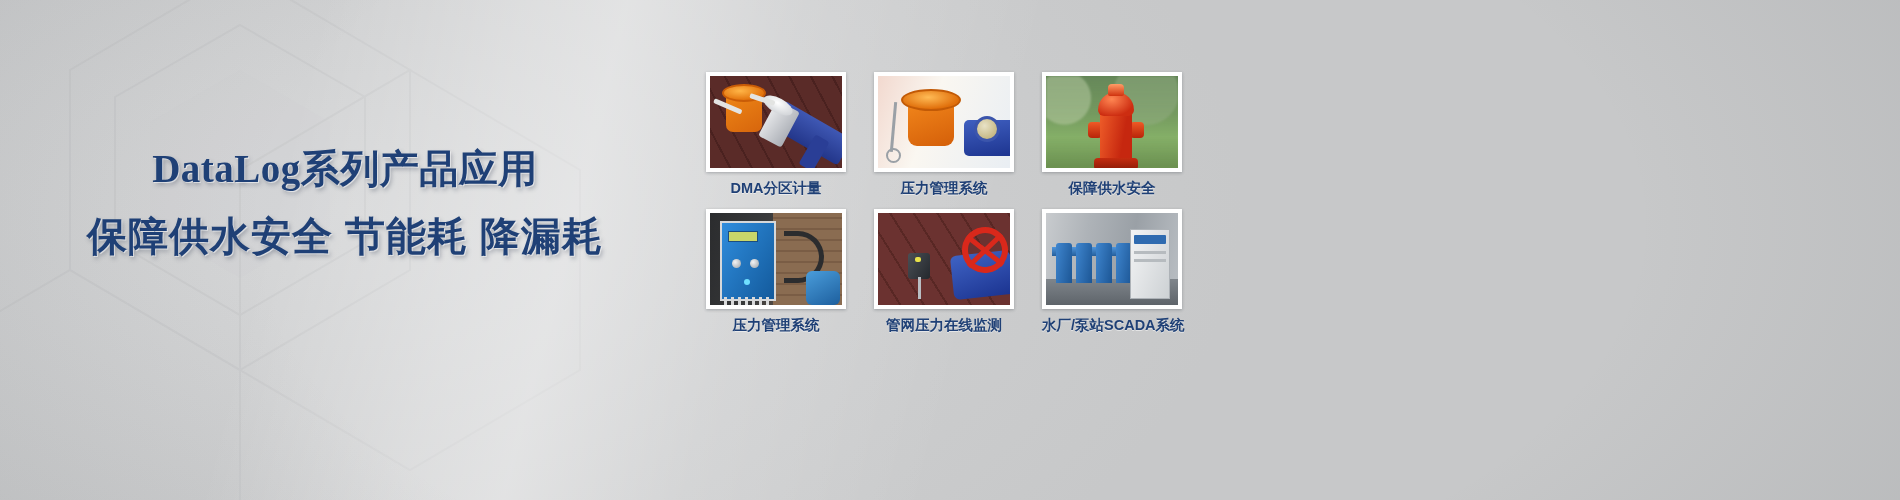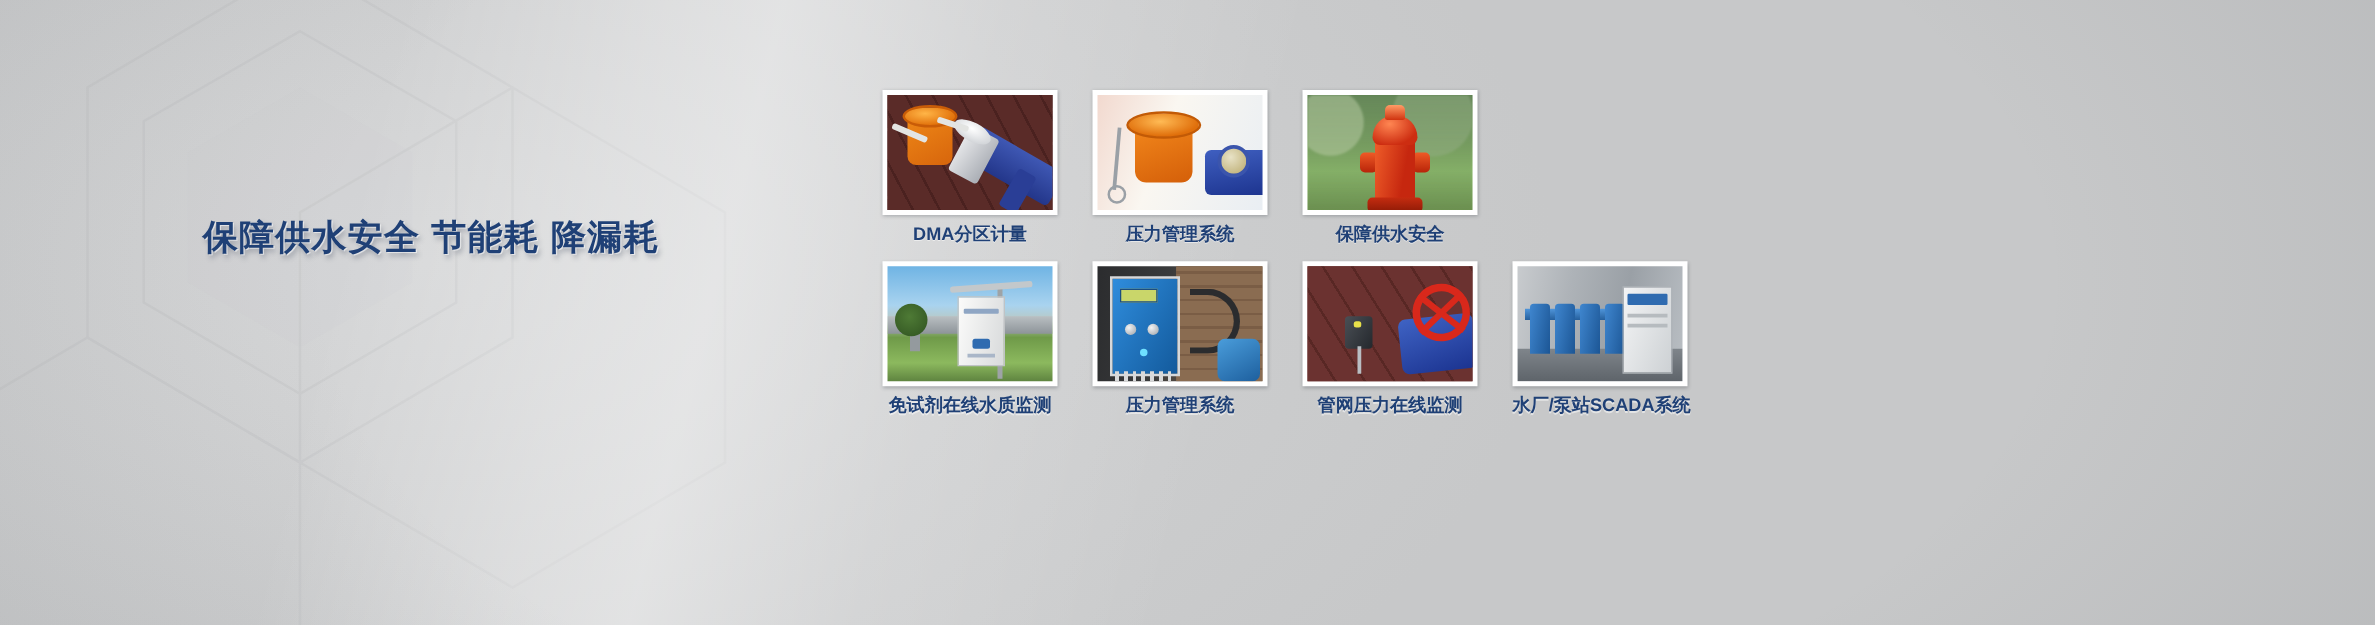--- a/index.html
+++ b/index.html
@@ -72,21 +72,21 @@
     text-shadow:
       1px 1px 0 rgba(255,255,255,0.55),
       2px 3px 4px rgba(60,70,90,0.35);
   }
   #headline-line-1 {
     font-family: "Liberation Serif", "DejaVu Serif", serif;
     font-size: 39px;
     line-height: 46px;
   }
   #headline-line-2 {
-    font-size: 28px;
+    font-size: 40px;
     line-height: 48px;
     margin-top: 20px;
     letter-spacing: 1px;
   }
 
   
   #product-grid {
     position: absolute;
     left: 706px;
     top: 72px;
@@ -475,20 +475,21 @@
       <g fill="#c3c4c6" opacity="0.20">
         <polygon points="300,140 390,192 390,296 300,348 210,296 210,192"></polygon>
       </g>
     </svg>
   </div>
 
   <div id="light-sweep"></div>
   <div id="vignette"></div>
 
   <div id="headline">
+    <div class="headline-line" id="headline-line-1">DataLog系列产品应用</div>
     <div class="headline-line" id="headline-line-2">保障供水安全 节能耗 降漏耗</div>
   </div>
 
   <div id="product-grid">
 
     <div class="grid-row">
 
       <div class="product-card">
         <div class="thumb">
           <div class="thumb-inner sc-dma">
@@ -532,36 +533,20 @@
             <div class="base"></div>
           </div>
         </div>
         <div class="product-caption">保障供水安全</div>
       </div>
 
     </div>
 
     <div class="grid-row">
 
-      <div class="product-card">
-        <div class="thumb">
-          <div class="thumb-inner sc-wq">
-            <div class="overpass"></div>
-            <div class="overpass-leg"></div>
-            <div class="tree"></div>
-            <div class="post"></div>
-            <div class="arm"></div>
-            <div class="cabinet"></div>
-            <div class="cab-text"></div>
-            <div class="cab-logo"></div>
-            <div class="cab-foot"></div>
-          </div>
-        </div>
-        <div class="product-caption">免试剂在线水质监测</div>
-      </div>
 
       <div class="product-card">
         <div class="thumb">
           <div class="thumb-inner sc-pm">
             <div class="wall"></div>
             <div class="hose"></div>
             <div class="pump"></div>
             <div class="cabinet"></div>
             <div class="screen"></div>
             <div class="knob-a"></div>

